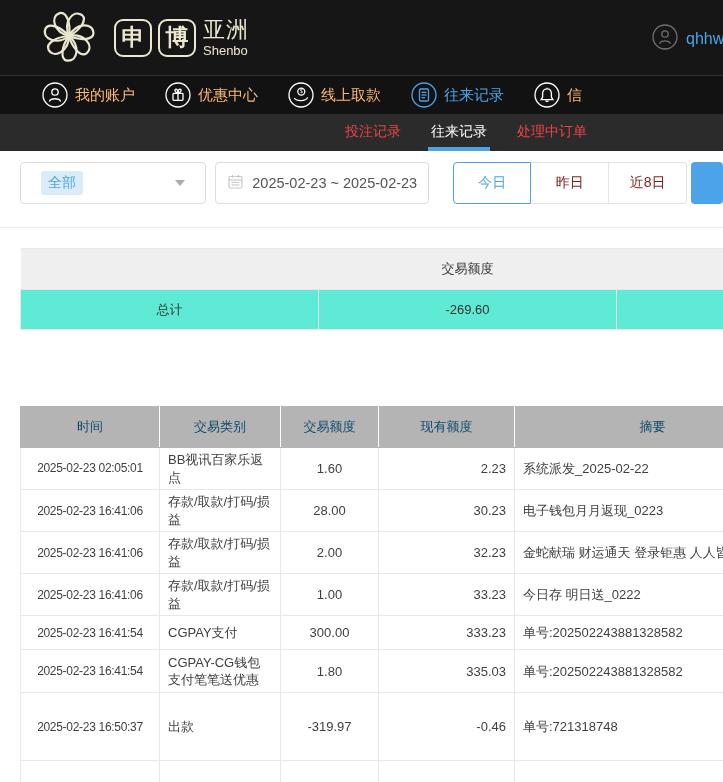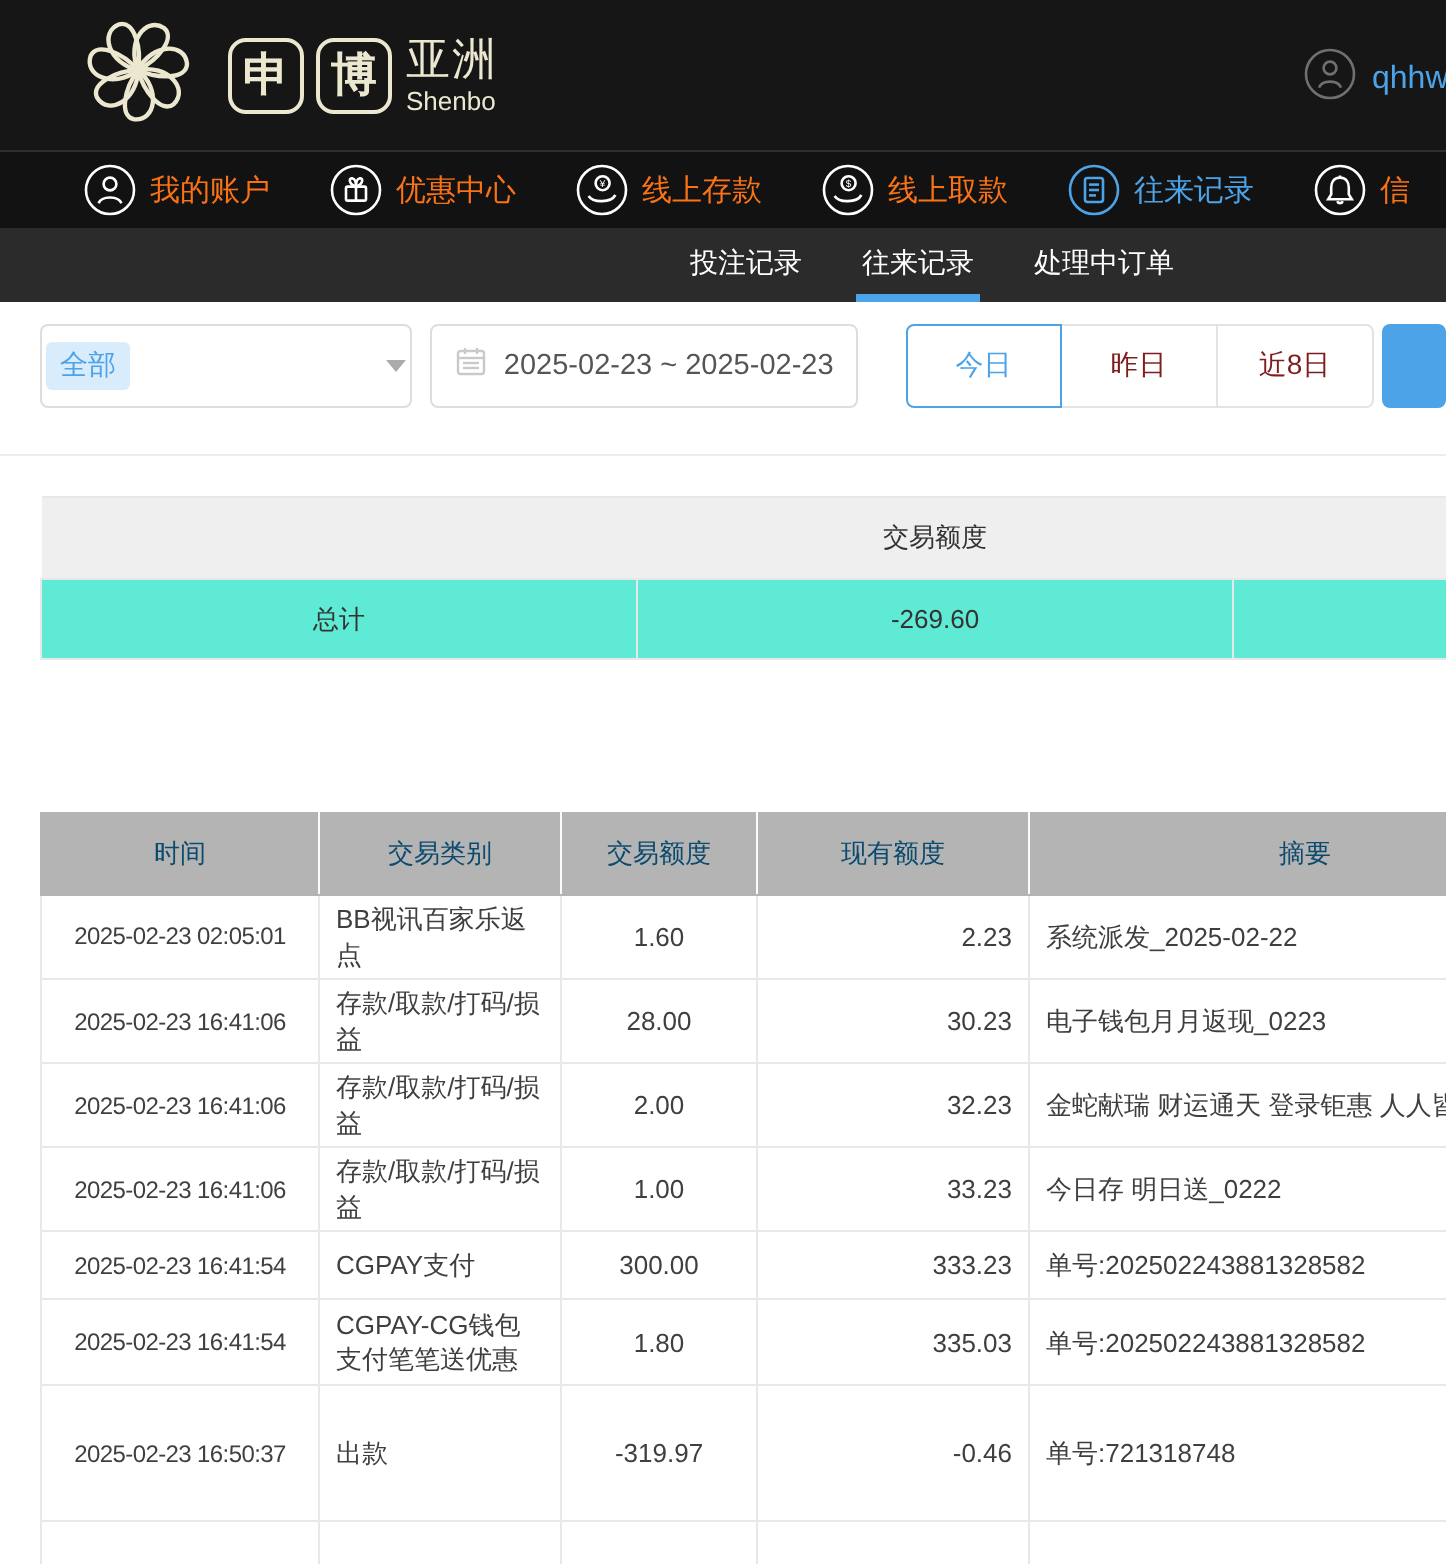--- a/index.html
+++ b/index.html
@@ -14,35 +14,35 @@
   .logo-box{width:34px;height:34px;border:2px solid #ece8d0;border-radius:9px;color:#ece8d0;
     font-size:23px;font-weight:bold;display:flex;align-items:center;justify-content:center;margin-left:6px;}
   .logo-txt{margin-left:7px;color:#ece8d0;line-height:1;}
   .logo-region{font-size:22px;font-weight:normal;letter-spacing:1px;}
   .logo-latin{font-size:13px;margin-top:3px;}
   .user-area{position:absolute;left:652px;top:24px;display:flex;align-items:center;gap:8px;}
   .username{color:#4da3e8;font-size:16px;white-space:nowrap;}
   
   .main-nav{height:38px;background:#121212;border-top:1px solid #2f2f2f;display:flex;align-items:center;
     padding-left:42px;gap:30px;overflow:hidden;}
-  .nav-item{display:flex;align-items:center;gap:7px;color:#f97316;font-size:15px;white-space:nowrap;cursor:pointer;}
+  .nav-item{display:flex;align-items:center;gap:7px;color:#fdba74;font-size:15px;white-space:nowrap;cursor:pointer;}
   .nav-item svg{stroke:#fff;fill:none;stroke-width:1.3;}
   .nav-item.active{color:#4da3e8;}
   .nav-item.active svg{stroke:#4da3e8;}
   .nav-item svg text{stroke:none;fill:#fff;}
   
   .tab-bar{height:37px;background:#2b2b2b;display:flex;gap:30px;padding-left:345px;}
-  .tab{color:#ffffff;font-size:14px;line-height:35px;position:relative;cursor:pointer;white-space:nowrap;}
+  .tab{color:#ef4444;font-size:14px;line-height:35px;position:relative;cursor:pointer;white-space:nowrap;}
   .tab.active{color:#fff;}
   .tab.active::after{content:"";position:absolute;left:-3px;right:-3px;bottom:0;height:4px;background:#4da3e8;}
   
   .filter-section{height:77px;box-sizing:border-box;border-bottom:1px solid #ececec;
     display:flex;align-items:flex-start;padding:11px 0 0 20px;background:#fff;}
   .select-box{width:202px;height:42px;box-sizing:border-box;border:1px solid #ddd;border-radius:4px;
-    display:flex;align-items:center;justify-content:space-between;padding:0 2px;cursor:pointer;}
+    display:flex;align-items:center;justify-content:space-between;padding:0 20px;cursor:pointer;}
   .select-token{background:#d9ecfb;color:#4da3e8;font-size:14px;padding:3px 7px;border-radius:3px;}
   .select-caret{width:0;height:0;border-left:5px solid transparent;border-right:5px solid transparent;
     border-top:6px solid #ababab;}
   .date-box{width:229px;height:42px;box-sizing:border-box;border:1px solid #ddd;border-radius:4px;
     margin-left:9px;display:flex;align-items:center;gap:8px;padding:0 11px;cursor:pointer;}
   .date-text{color:#555;font-size:14.5px;white-space:nowrap;}
   .btn-group{display:flex;margin-left:24px;}
   .quick-btn{width:78px;height:42px;box-sizing:border-box;background:#fff;border:1px solid #e3e3e3;
     color:#7f1d1d;font-size:14px;display:flex;align-items:center;justify-content:center;cursor:pointer;}
   .quick-btn + .quick-btn{border-left:none;}
@@ -116,29 +116,20 @@
   </div>
   <div class="nav-item">
     <svg width="26" height="26" viewBox="0 0 26 26">
       <circle cx="13" cy="13" r="12"></circle>
         <rect x="8" y="11.3" width="10" height="7" rx="0.8"></rect>
       <line x1="13" y1="11.3" x2="13" y2="18.3"></line>
       <path d="M13,11.3 C9.5,10.3 9,6.8 11.3,7.2 C12.8,7.5 13,9.8 13,11.3 Z"></path>
       <path d="M13,11.3 C16.5,10.3 17,6.8 14.7,7.2 C13.2,7.5 13,9.8 13,11.3 Z"></path>
     </svg>
     <span>优惠中心</span>
-  </div>
-  <div class="nav-item">
-    <svg width="26" height="26" viewBox="0 0 26 26">
-      <circle cx="13" cy="13" r="12"></circle>
-        <circle cx="13.3" cy="9.6" r="3.5"></circle>
-      <text x="13.3" y="11.3" font-size="5" text-anchor="middle">¥</text>
-      <path d="M6.3,16 C8.5,19.5 17.5,19.5 19.7,15.5"></path>
-    </svg>
-    <span>线上存款</span>
   </div>
   <div class="nav-item">
     <svg width="26" height="26" viewBox="0 0 26 26">
       <circle cx="13" cy="13" r="12"></circle>
         <circle cx="13.3" cy="9.6" r="3.5"></circle>
       <text x="13.3" y="11.3" font-size="5" text-anchor="middle">$</text>
       <path d="M6.3,16 C8.5,19.5 17.5,19.5 19.7,15.5"></path>
     </svg>
     <span>线上取款</span>
   </div>

